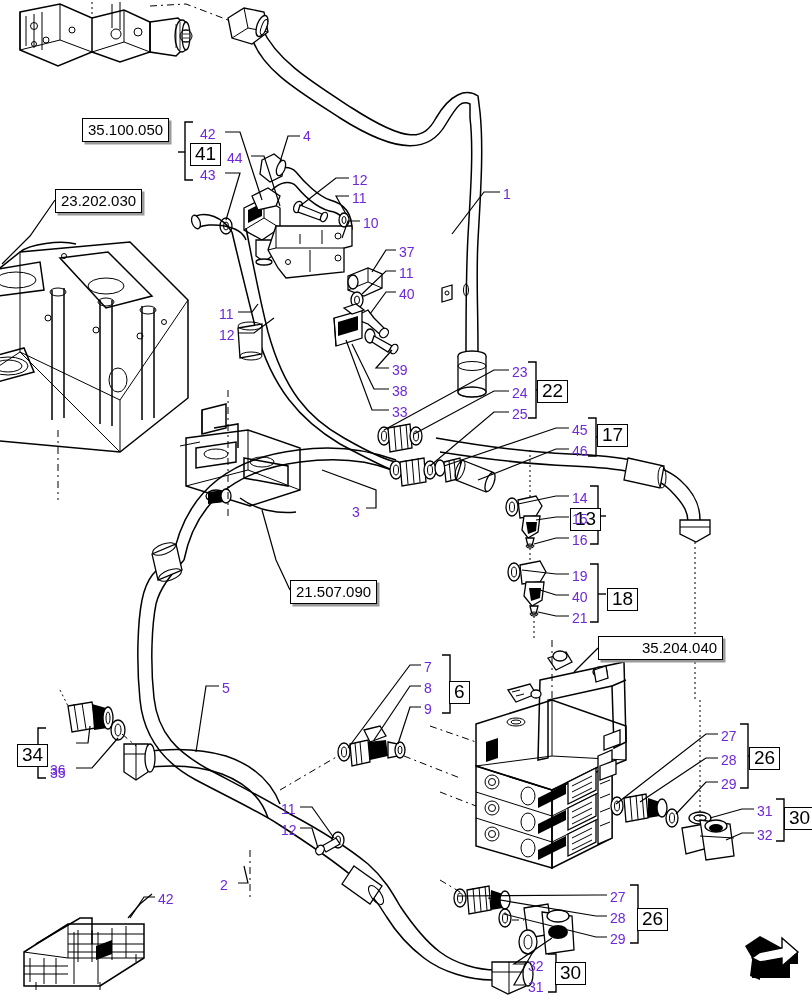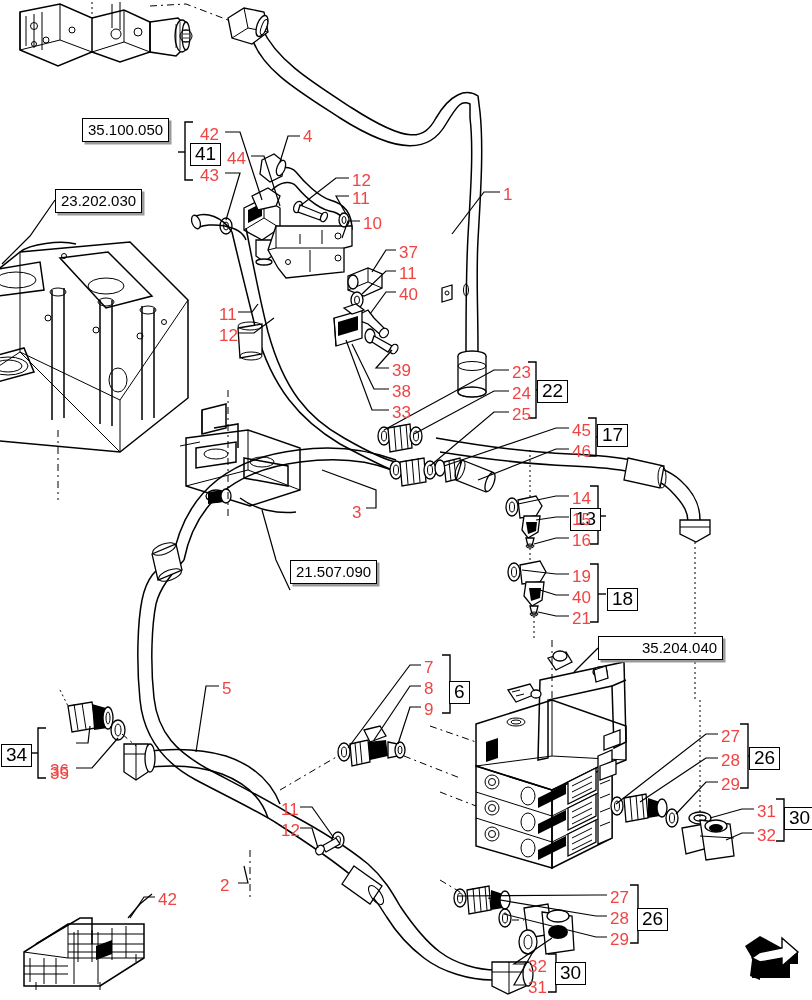--- a/index.html
+++ b/index.html
@@ -3,21 +3,21 @@
 <meta charset="utf-8">
 <title>Hydraulic Parts Diagram</title>
 <style>
   html,body{margin:0;padding:0;background:#ffffff;}
   body{width:812px;height:1000px;overflow:hidden;
        font-family:"Liberation Sans","DejaVu Sans",sans-serif;color:#000;}
   #stage{position:relative;width:684px;height:1000px;background:#fff;}
   #art{position:absolute;left:0;top:0;width:812px;height:1000px;}
 
   
-  .num{position:absolute;font-size:17px;line-height:17px;color:#ef4444;
+  .num{position:absolute;font-size:14px;line-height:17px;color:#6d28d9;
        white-space:nowrap;font-family:"Liberation Sans",sans-serif;}
 
   
   .refbox{position:absolute;border:1.4px solid #000;background:#fff;
           font-size:15px;line-height:15px;padding:3px 5px 4px 5px;
           white-space:nowrap;box-shadow:2.5px 2.5px 0 0 #9a9a9a;
           font-family:"Liberation Sans",sans-serif;}
 
   
   .grpbox{position:absolute;border:1.4px solid #000;background:#fff;
@@ -567,29 +567,29 @@
                             L782 938 L782 948 L760 936 L745 946 Z"></path>
       <path fill="#fff" stroke="#000" stroke-width="1.4" d="M752 958 L766 948 L762 952 L782 948 L782 938 L798 952 L782 966 L782 958
                L760 962 Z"></path>
       <path class="bk" d="M752 960 L760 964 L760 980 L750 976 Z"></path>
     </g>
 
   </svg>
 
   <div class="refbox" style="left:82px;top:118px;">35.100.050</div>
   <div class="refbox" style="left:55px;top:189px;">23.202.030</div>
-  <div class="refbox" style="left:290px;top:560px;">21.507.090</div>
+  <div class="refbox" style="left:290px;top:580px;">21.507.090</div>
   <div class="refbox" style="left:598px;top:636px;padding-left:43px;">35.204.040</div>
 
   <div class="grpbox" style="left:190px;top:143px;">41</div>
   <div class="grpbox" style="left:537px;top:380px;">22</div>
   <div class="grpbox" style="left:597px;top:424px;">17</div>
   <div class="grpbox" style="left:570px;top:508px;">13</div>
   <div class="grpbox" style="left:607px;top:588px;">18</div>
-  <div class="grpbox" style="left:1px;top:744px;">34</div>
+  <div class="grpbox" style="left:17px;top:744px;">34</div>
   <div class="grpbox" style="left:449px;top:681px;">6</div>
   <div class="grpbox" style="left:749px;top:747px;">26</div>
   <div class="grpbox" style="left:784px;top:807px;">30</div>
   <div class="grpbox" style="left:637px;top:908px;">26</div>
   <div class="grpbox" style="left:555px;top:962px;">30</div>
 
   <div id="numbers">
       <div class="num" style="left: 200px; top: 126px;">42</div>
       <div class="num" style="left: 303px; top: 128px;">4</div>
       <div class="num" style="left: 227px; top: 150px;">44</div>

